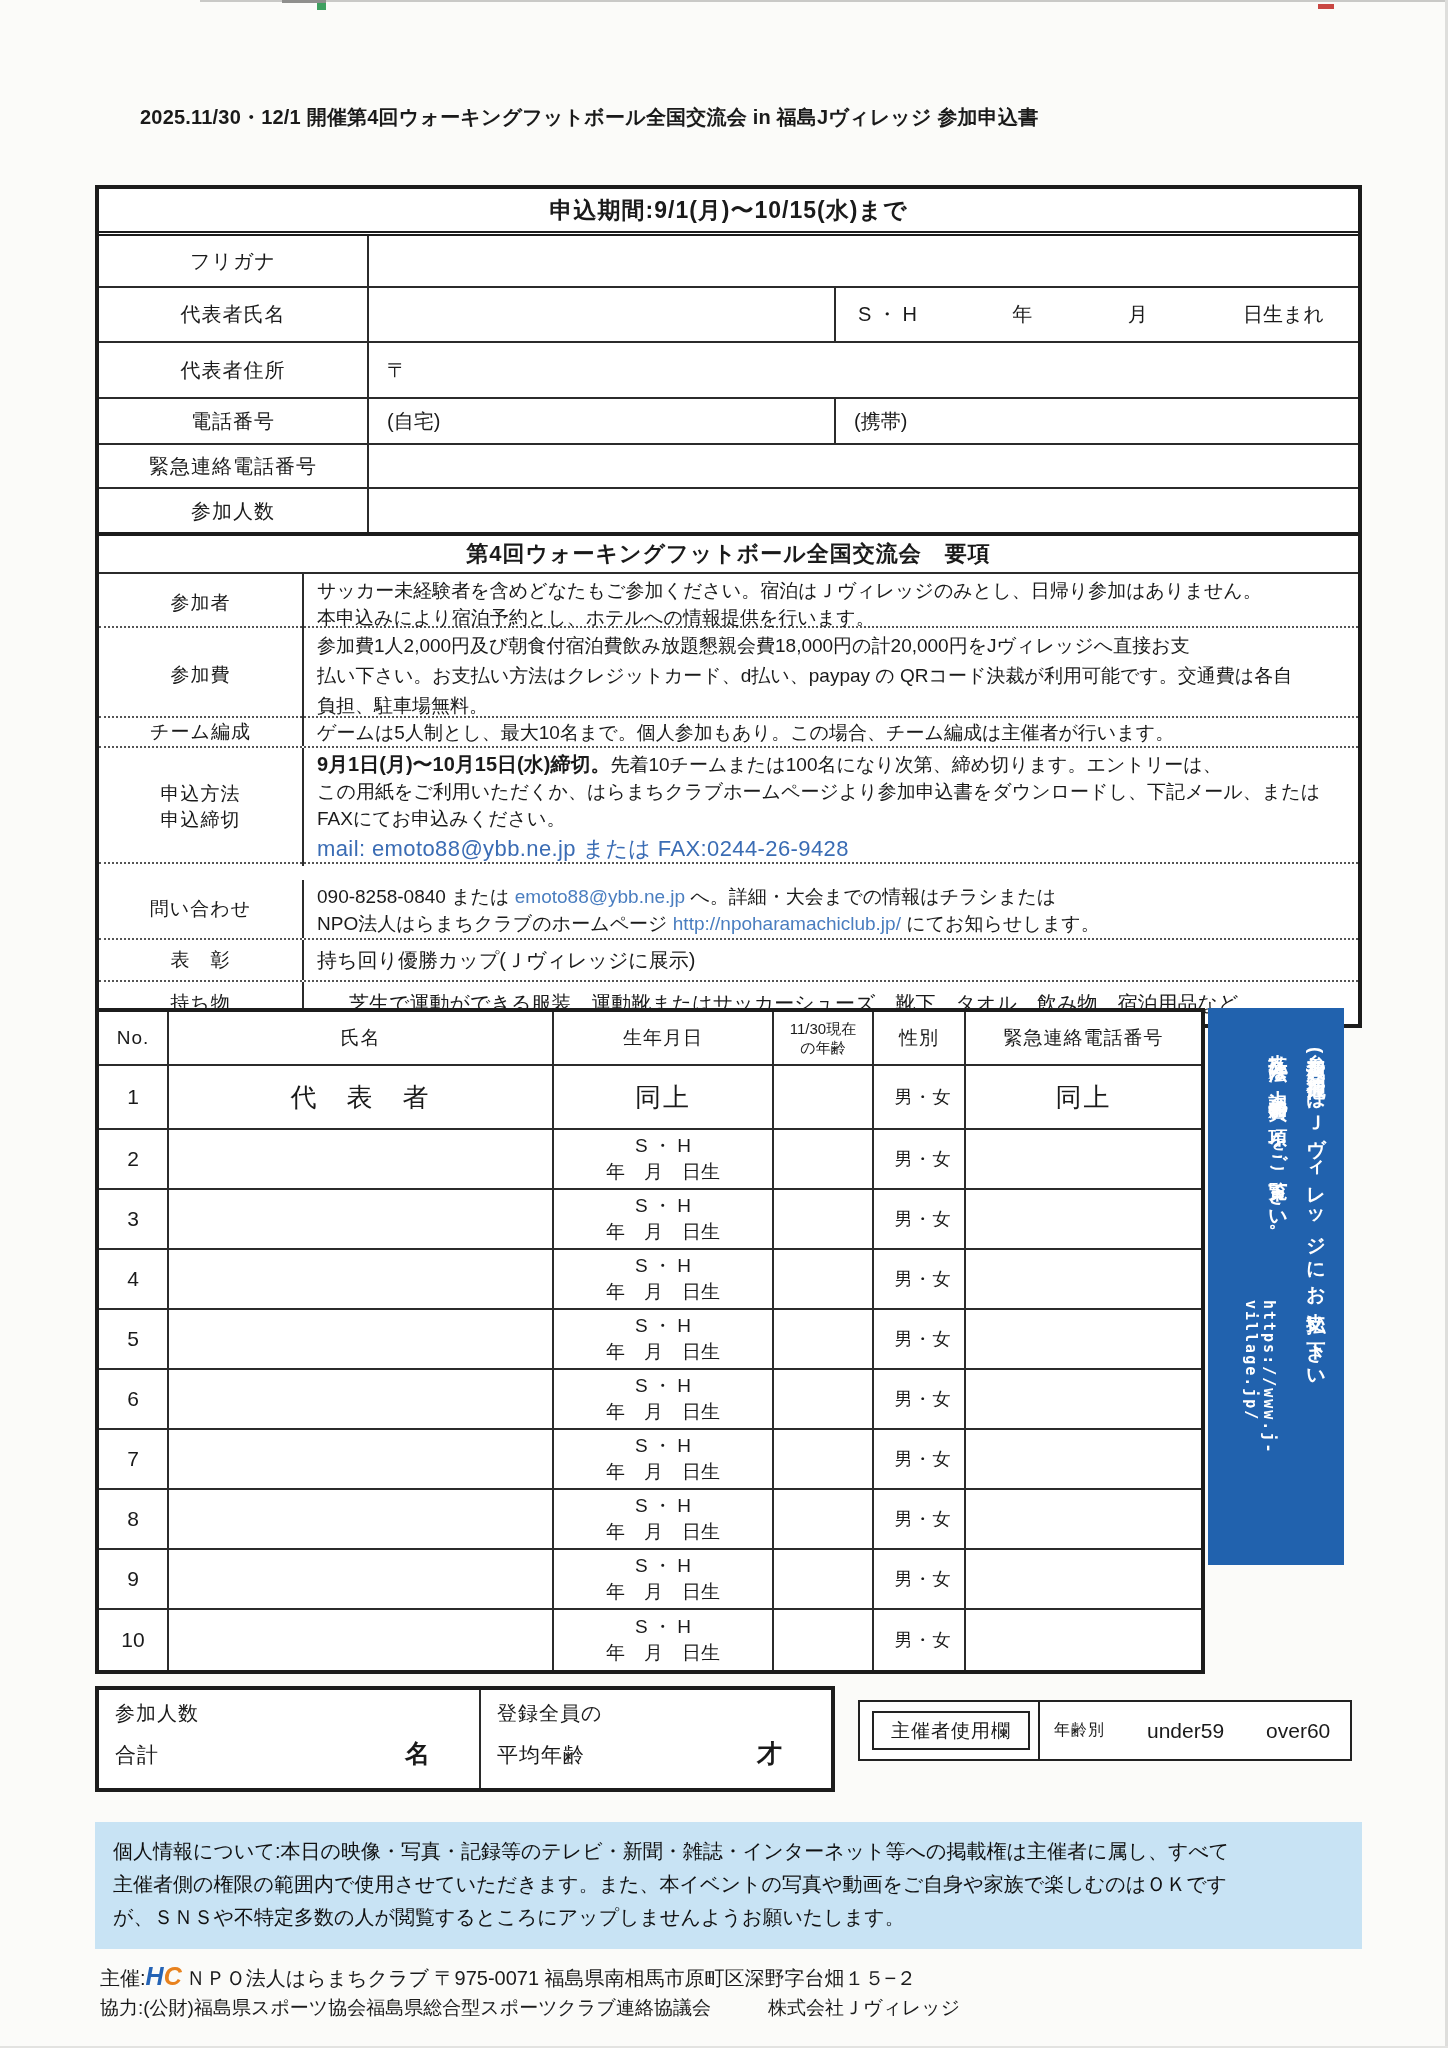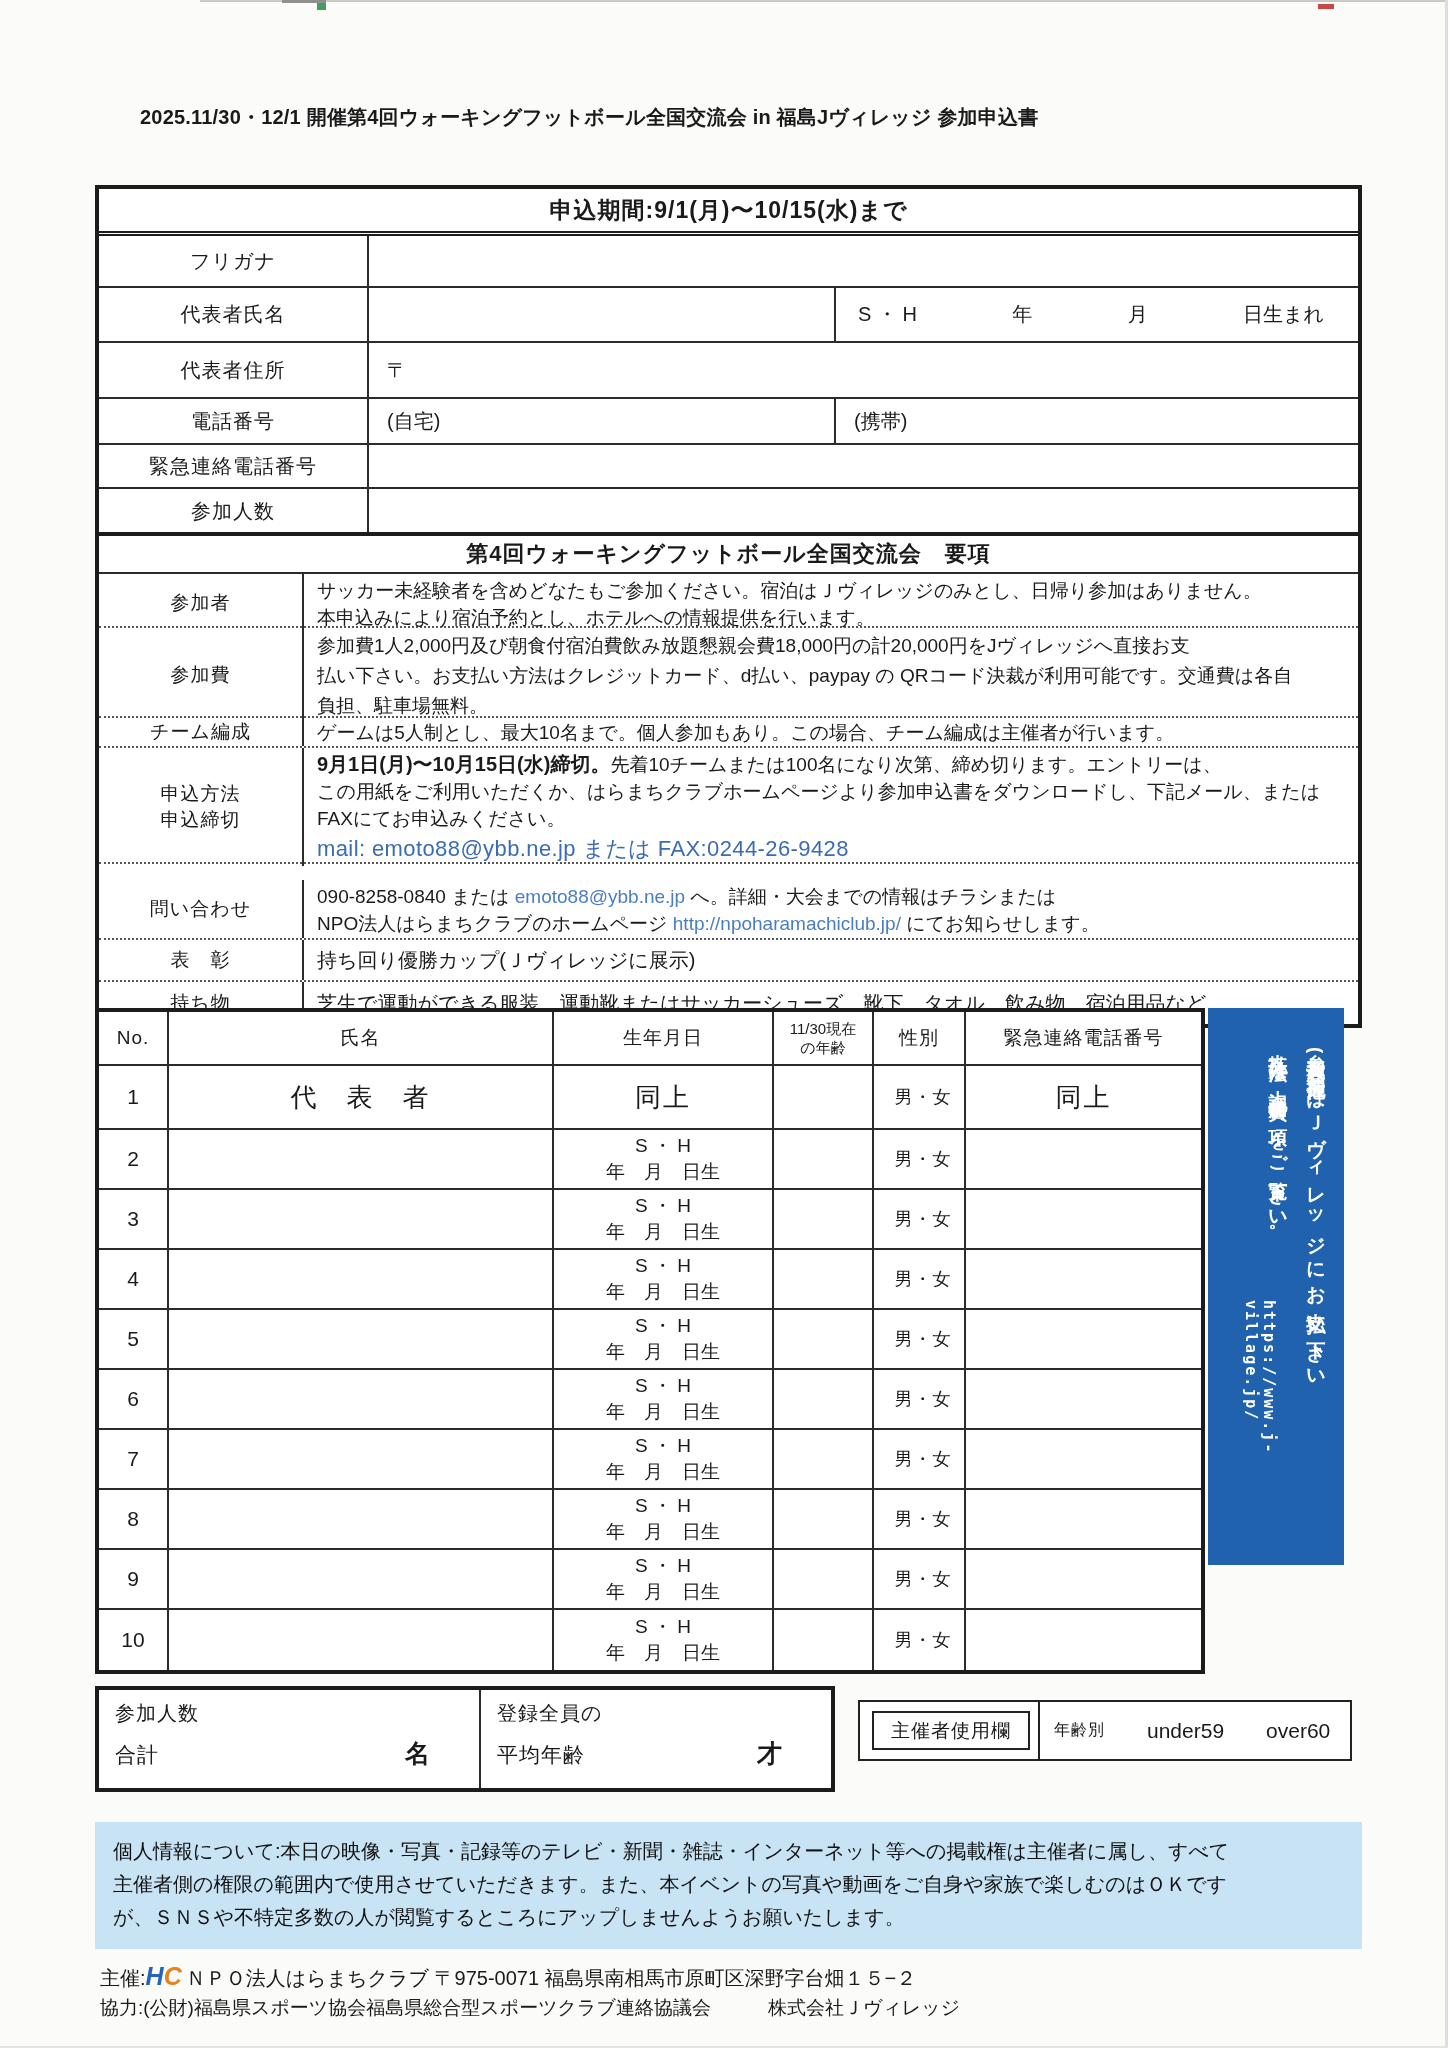--- a/index.html
+++ b/index.html
@@ -33,21 +33,21 @@
   .t1-val.sub{border-left:2px solid #2b2b2b;}
   .h-furigana{height:52px;} .h-name{height:55px;} .h-addr{height:56px;}
   .h-phone{height:46px;} .h-mail{height:44px;} .h-team{height:44px;}
   .birth-cell{display:flex;align-items:center;justify-content:space-between;padding:0 34px 0 22px;font-size:20px;}
 
   
   .t2{position:absolute;left:95px;top:532px;width:1267px;border:4px solid #1c1c1c;background:#fff;box-sizing:border-box;}
   .t2-header{height:36px;border-bottom:2px solid #2b2b2b;display:flex;align-items:center;justify-content:center;
              font-size:22px;font-weight:700;letter-spacing:1px;}
   .t2-row{display:grid;grid-template-columns:205px 1fr;border-bottom:2px dotted #555;box-sizing:border-box;}
-  .t2-row:last-child{border-bottom:none;}
+  .t2-row:last-child{border-bottom:none;gap:32px;}
   .t2-label{border-right:2px solid #2b2b2b;display:flex;flex-direction:column;align-items:center;justify-content:center;
             font-size:19px;letter-spacing:1px;line-height:26px;}
   .t2-content{padding:3px 8px 0 13px;font-size:19px;line-height:27px;}
   .r-sanka{height:54px;} .r-fee{height:90px;} .r-team{height:30px;}
   .r-apply{height:116px;} .r-contact{height:60px;margin-top:16px;} .r-award{height:42px;} .r-items{height:42px;}
   .r-fee .t2-content{line-height:30px;}
   .r-team .t2-content,.r-award .t2-content,.r-items .t2-content{display:flex;align-items:center;padding-top:0;}
   .r-award .t2-content,.r-items .t2-content{font-size:20px;}
   .bold{font-weight:700;}
   .apply-head{font-size:20px;}

